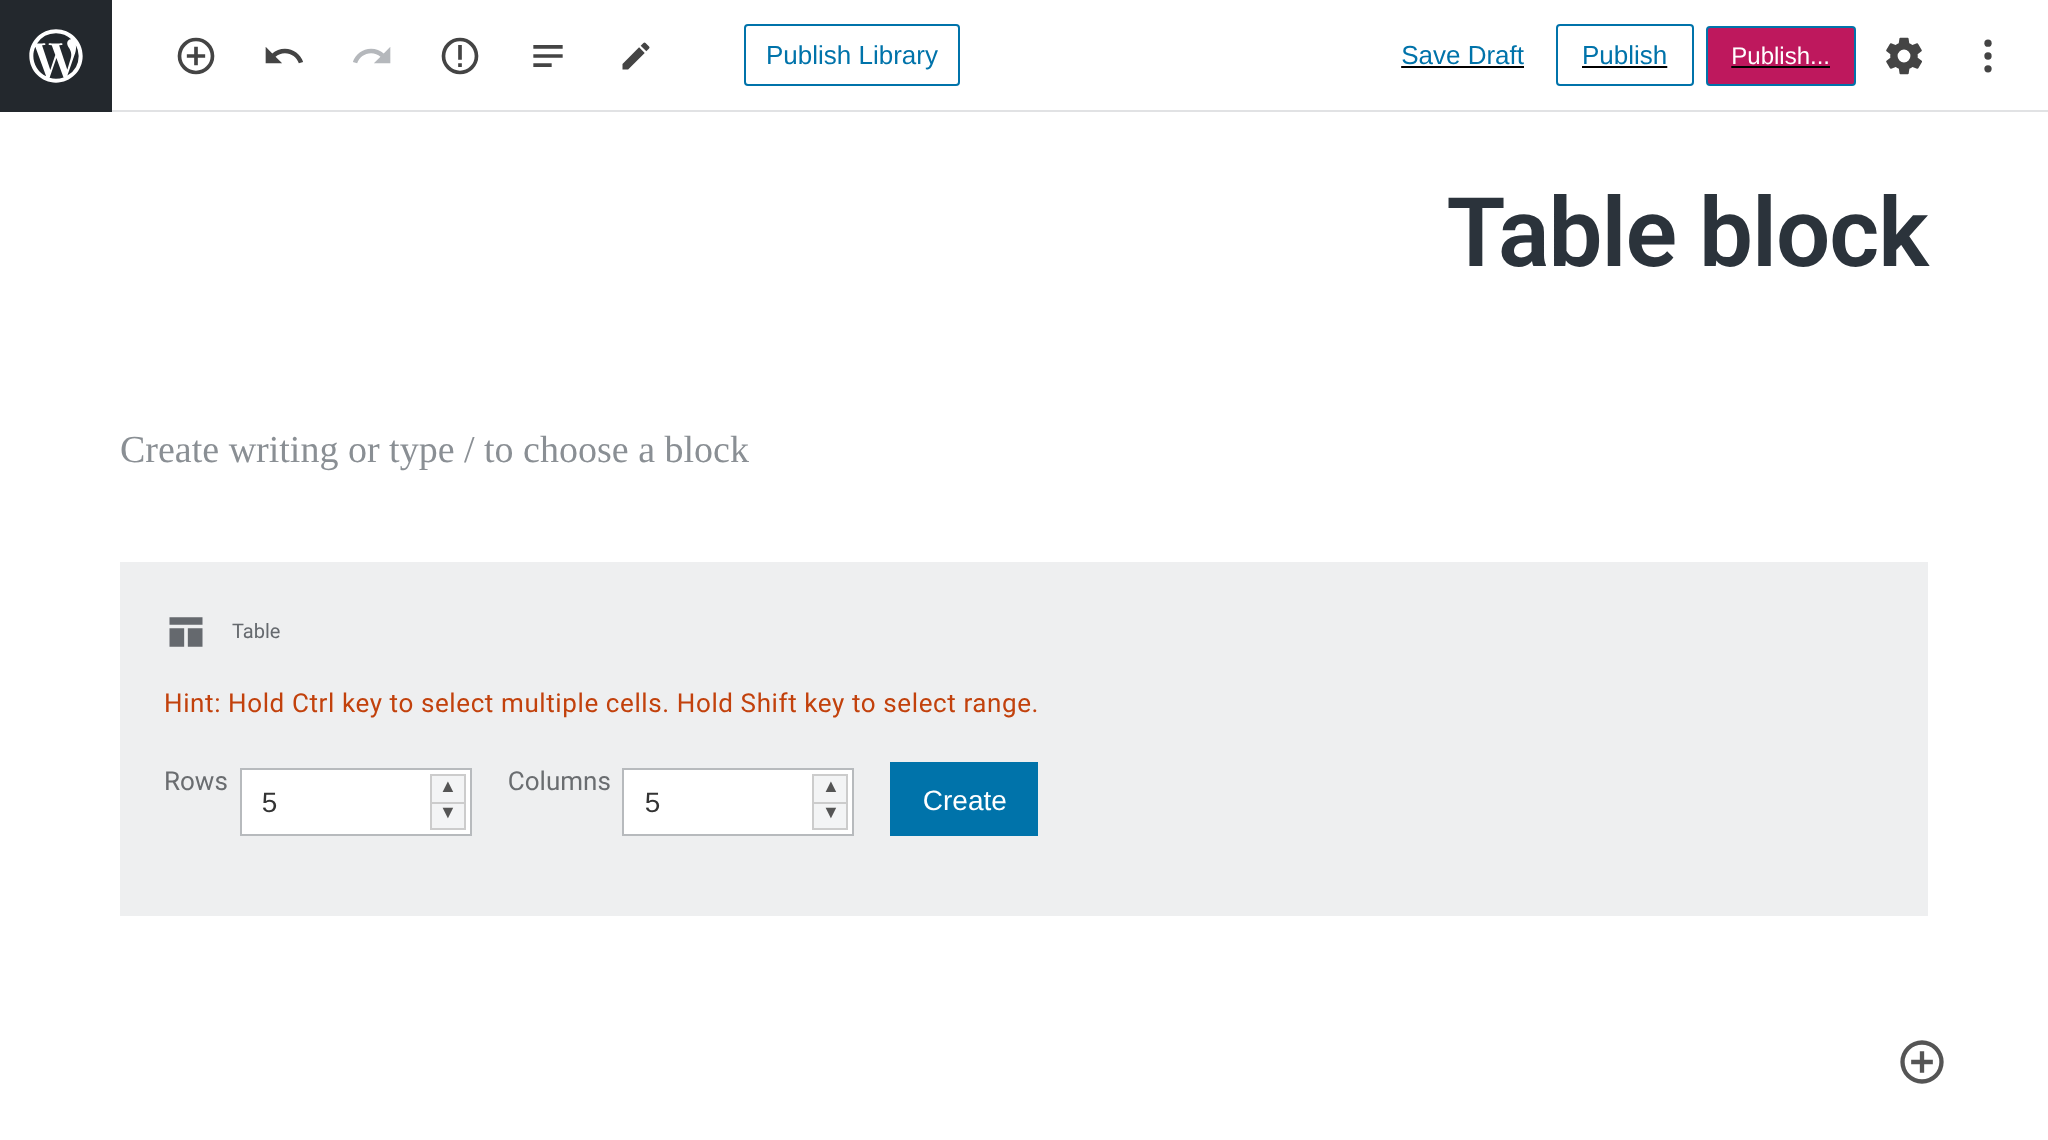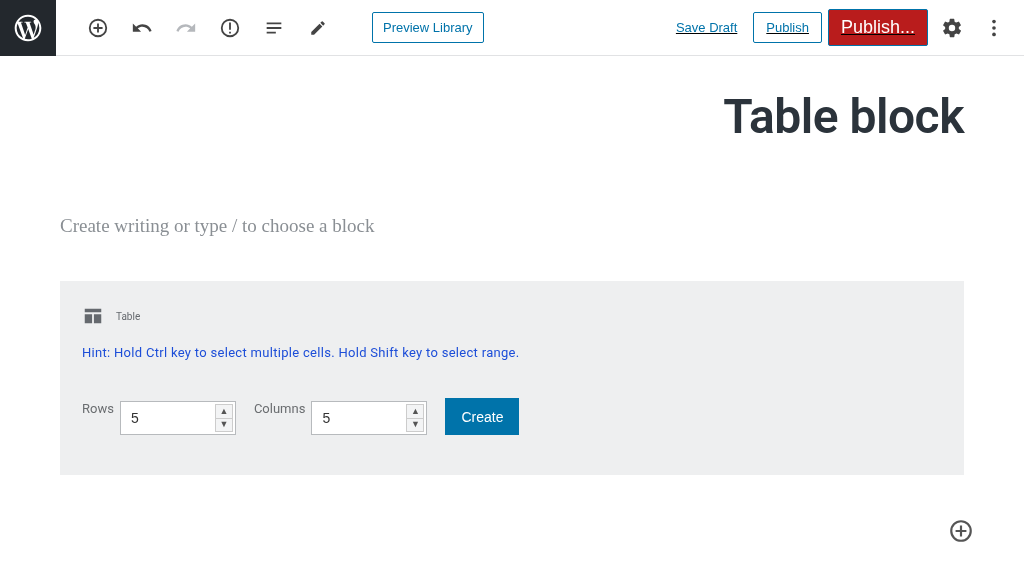--- a/index.html
+++ b/index.html
@@ -13,36 +13,36 @@
 .tb-iconbtn { width: 36px; height: 36px; display: flex; align-items: center; justify-content: center; background: none; border: none; cursor: pointer; color: #444; }
 .tb-iconbtn svg { width: 22px; height: 22px; fill: currentColor; }
 .tb-iconbtn.disabled { color: #b5b8bc; cursor: default; }
 .pencil svg { width: 18px; height: 18px; }
 
 .tpl-lib { margin-left: 28px; background: #fff; border: 1px solid #0073aa; color: #0073aa; font-size: 13px; padding: 7px 10px; cursor: pointer; border-radius: 2px; }
 
 .tb-right { margin-left: auto; display: flex; align-items: center; gap: 6px; padding-right: 12px; text-decoration: underline; }
 .save-draft { background: none; border: none; color: #0073aa; font-size: 13px; padding: 8px 10px; cursor: pointer; }
 .preview { background: #fff; border: 1px solid #0073aa; color: #0073aa; font-size: 13px; padding: 7px 12px; cursor: pointer; border-radius: 2px; }
-.publish { background: #b91c1c; border: 1px solid #0073aa; color: #fff; font-size: 18px; padding: 7px 12px; cursor: pointer; border-radius: 2px; }
+.publish { background: #be185d; border: 1px solid #0073aa; color: #fff; font-size: 12px; padding: 7px 12px; cursor: pointer; border-radius: 2px; }
 .settings-btn, .more-btn { width: 36px; height: 36px; background: none; border: none; cursor: pointer; color: #444; display: flex; align-items: center; justify-content: center; }
 .settings-btn svg, .more-btn svg { width: 22px; height: 22px; fill: currentColor; }
 
 .canvas { position: relative; height: 514px; overflow-y: scroll; }
 .canvas-inner { padding: 0 60px 80px 60px; }
 
 .page-title { font-size: 48px; font-weight: 600; color: #2b333b; text-align: right; margin-top: 32px; margin-bottom: 70px; letter-spacing: -0.5px; }
 
 .placeholder-line { color: #8a8f94; font-size: 19px; font-family: Georgia, serif; margin-bottom: 44px; }
 
 .block-card { background: #eeeff0; padding: 24px 22px 40px 22px; }
 .block-head { display: flex; align-items: center; gap: 12px; margin-bottom: 18px; color: #65696e; }
 .block-head svg { width: 22px; height: 22px; fill: #65696e; }
 .block-head-label { font-size: 10px; }
-.hint { color: #1d4ed8; font-size: 13px; margin-bottom: 38px; letter-spacing: 0.3px; }
+.hint { color: #c2410c; font-size: 13px; margin-bottom: 21px; letter-spacing: 0.3px; }
 
 .form-row { display: flex; align-items: flex-end; gap: 18px; }
 .field { display: flex; gap: 6px; }
 .field-label { font-size: 13px; color: #6a6d70; }
 .num-wrap { position: relative; width: 116px; height: 34px; }
 .num-input { width: 100%; height: 100%; border: 1px solid #b7babd; background: #fff; font-size: 14px; padding: 0 26px 0 10px; color: #333; }
 .spinners { position: absolute; right: 3px; top: 3px; bottom: 3px; width: 18px; display: flex; flex-direction: column; }
 .spin-half { flex:1; display:flex; align-items:center; justify-content:center; font-size:9px; color:#555; cursor:pointer; background:#f3f4f5; border:1px solid #ccc; line-height:1; }
 .spin-half + .spin-half { border-top: none; }
 
@@ -85,21 +85,21 @@
     <button class="tb-iconbtn">
       <svg viewBox="0 0 24 24">
           <path d="M4 6h16v2H4zm0 5h16v2H4zm0 5h10v2H4z"></path>
         </svg>
     </button>
     <button class="tb-iconbtn pencil">
       <svg viewBox="0 0 24 24">
           <path d="M3 17.25V21h3.75L17.81 9.94l-3.75-3.75L3 17.25zM20.71 7.04a1 1 0 0 0 0-1.41l-2.34-2.34a1 1 0 0 0-1.41 0l-1.83 1.83 3.75 3.75 1.83-1.83z"></path>
         </svg>
     </button>
-    <button class="tpl-lib">Preview Library</button>
+    <button class="tpl-lib">Publish Library</button>
   </div>
 
   <div class="tb-right">
     <button class="save-draft">Save Draft</button>
     <button class="preview">Publish</button>
     <button class="publish">Publish...</button>
     <button class="settings-btn">
       <svg viewBox="0 0 24 24">
           <path d="M19.43 12.98c.04-.32.07-.64.07-.98s-.03-.66-.07-.98l2.11-1.65a.5.5 0 0 0 .12-.64l-2-3.46a.5.5 0 0 0-.61-.22l-2.49 1a7.03 7.03 0 0 0-1.69-.98l-.38-2.65A.5.5 0 0 0 14 2h-4a.5.5 0 0 0-.49.42l-.38 2.65c-.61.25-1.17.59-1.69.98l-2.49-1a.5.5 0 0 0-.61.22l-2 3.46a.5.5 0 0 0 .12.64l2.11 1.65c-.04.32-.07.65-.07.98s.03.66.07.98l-2.11 1.65a.5.5 0 0 0-.12.64l2 3.46c.14.24.43.34.68.22l2.49-1c.52.39 1.08.73 1.69.98l.38 2.65c.04.25.25.42.49.42h4c.25 0 .46-.17.49-.42l.38-2.65a7.03 7.03 0 0 0 1.69-.98l2.49 1c.25.12.54.02.68-.22l2-3.46a.5.5 0 0 0-.12-.64l-2.18-1.65zM12 15.5A3.5 3.5 0 1 1 12 8.5a3.5 3.5 0 0 1 0 7z"></path>
         </svg>

